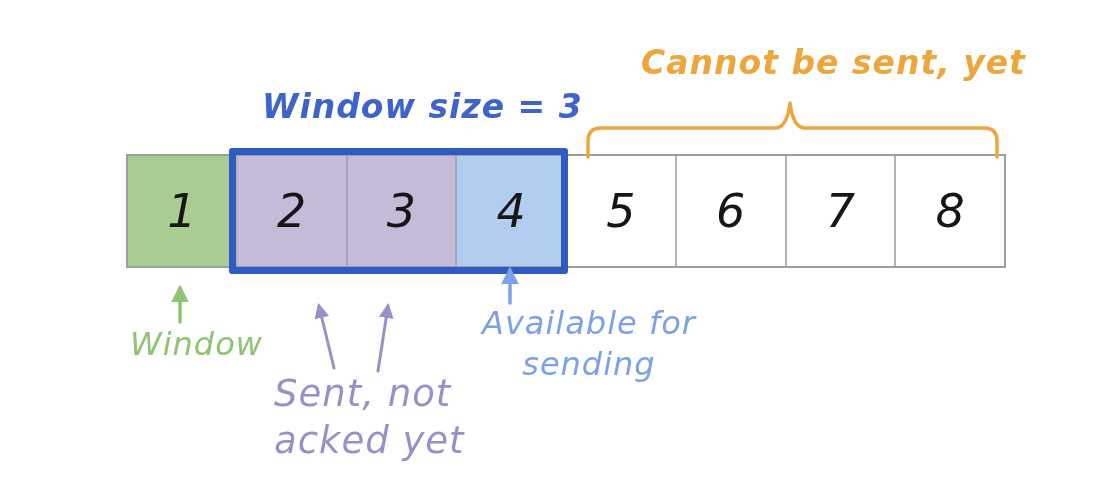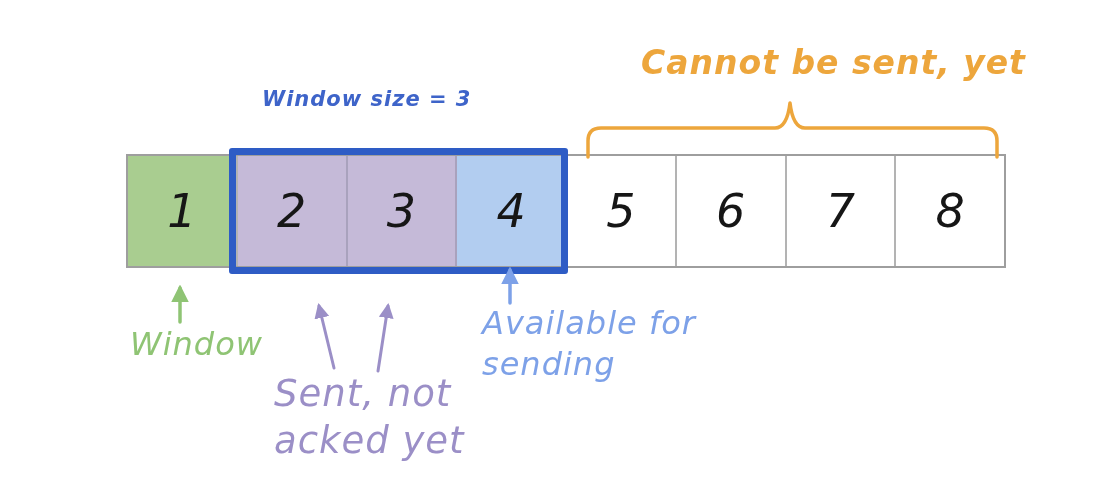--- a/index.html
+++ b/index.html
@@ -55,21 +55,21 @@
   
   .hand {
     position: absolute;
     font-style: italic;
     letter-spacing: 1px;
     white-space: pre-line;
     line-height: 1.28;
   }
   .window-label {
     left: 262px; top: 86px;
-    font-size: 21px;
+    font-size: 33px;
     font-weight: 600;
     color: #3e64c9;
   }
   .cannot-label {
     left: 641px; top: 42px;
     font-size: 33px;
     font-weight: 600;
     color: #eda63c;
   }
   .acked-label {
@@ -79,20 +79,21 @@
   }
   .sent-label {
     left: 274px; top: 370px;
     font-size: 37px;
     color: #9b8fc7;
   }
   .available-label {
     left: 482px; top: 303px;
     font-size: 32px;
     color: #7da1e8;
+    text-align: center;
   }
   
   .overlay {
     position: absolute;
     left: 0; top: 0;
     width: 1098px;
     height: 484px;
     pointer-events: none;
   }
 </style>

